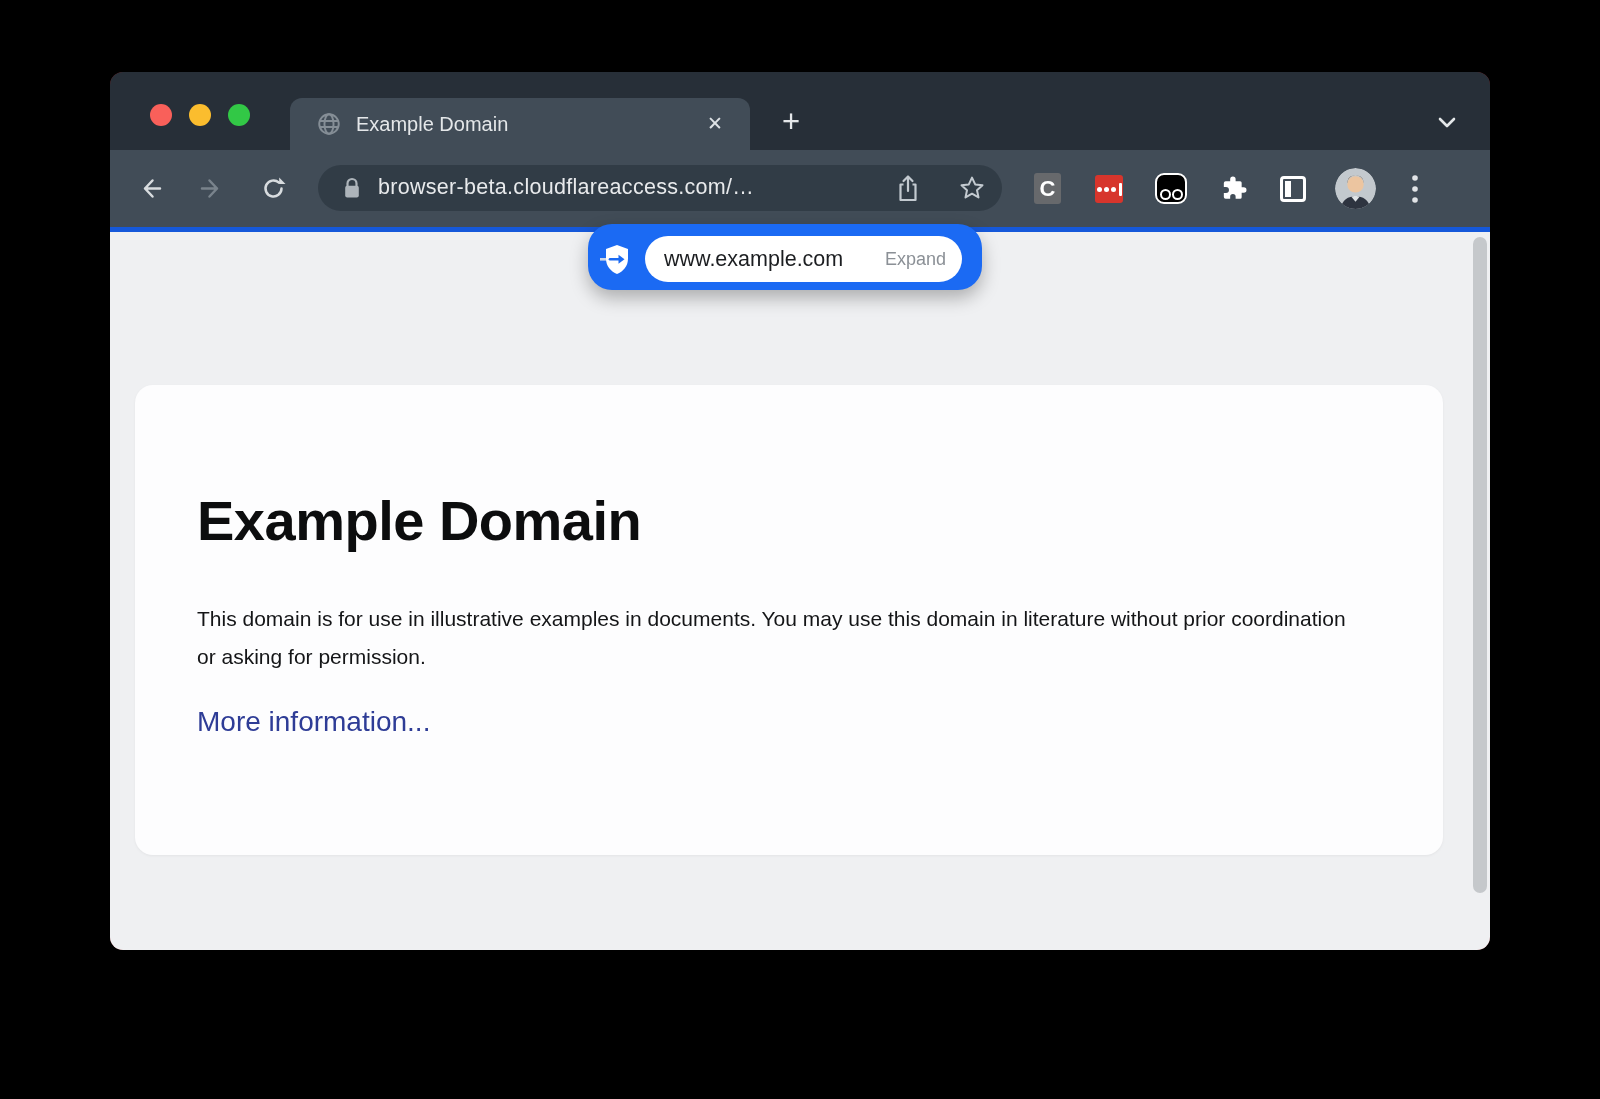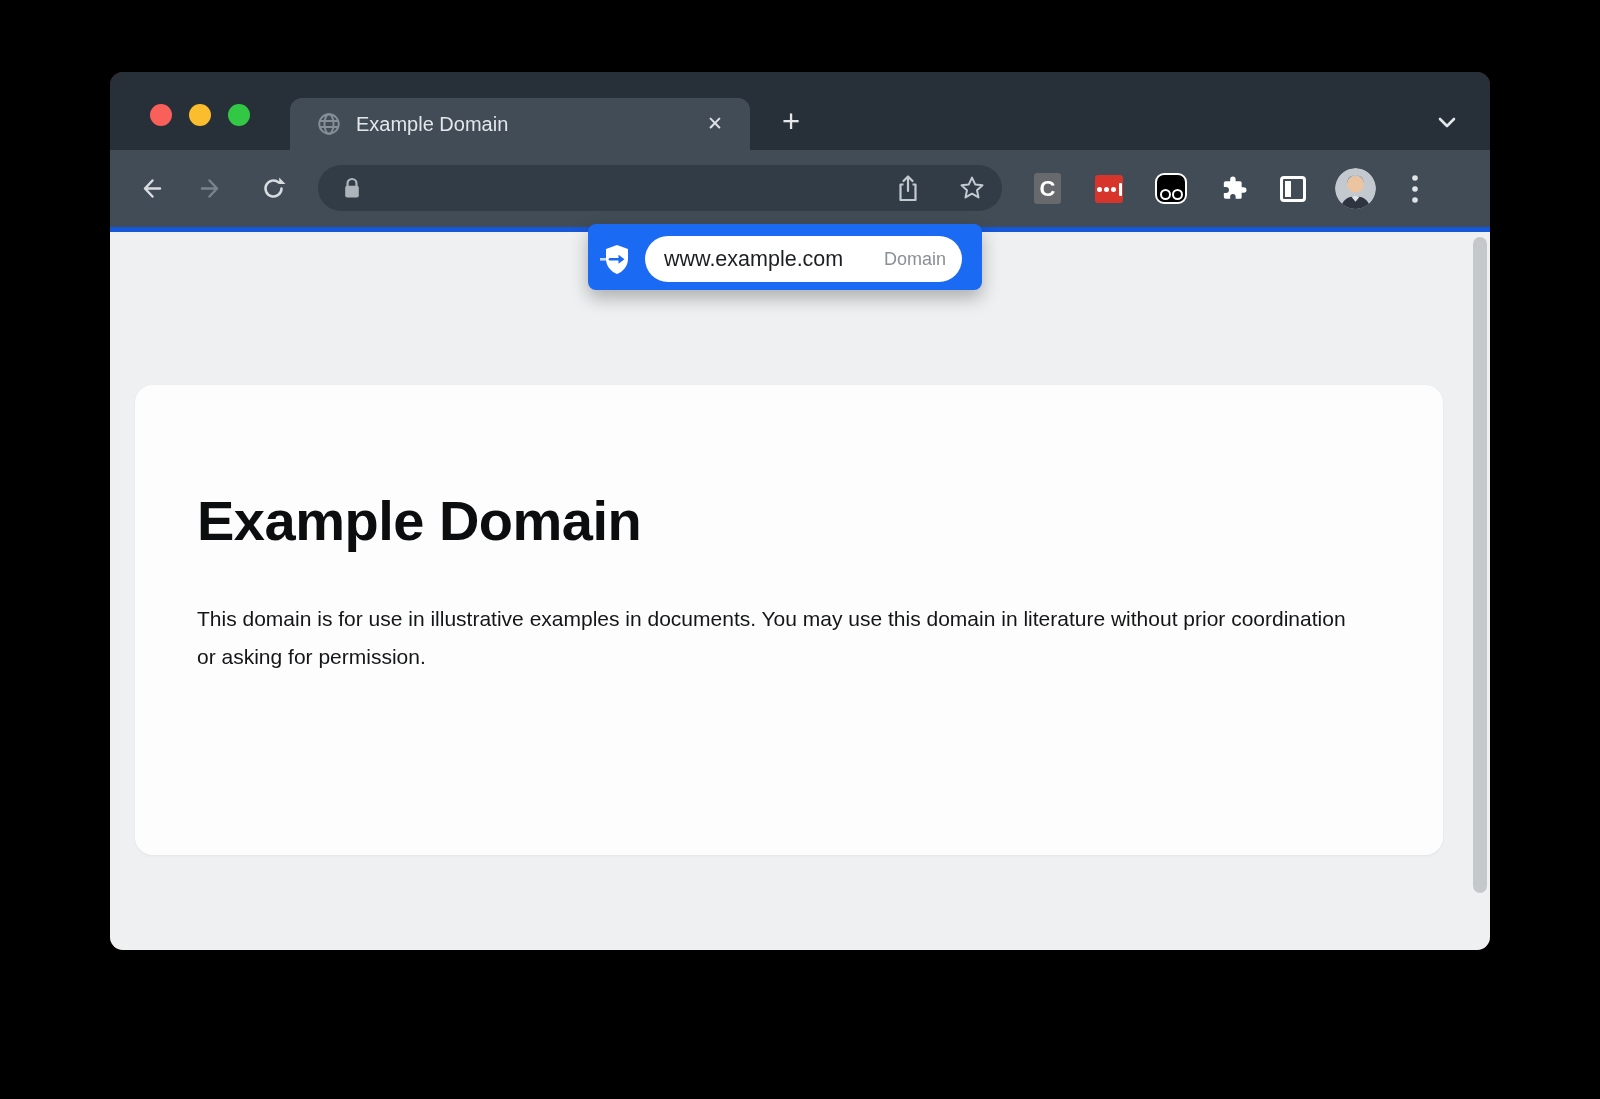--- a/index.html
+++ b/index.html
@@ -81,21 +81,21 @@
     position:absolute;
   }
   .sidepanel .panel-bar { position:absolute; left:2px; top:2px; bottom:2px; width:6px; background:#fff; }
   .avatar-wrap { left:1225px; top:18px; width:41px; height:41px; border-radius:50%; overflow:hidden; }
   .kebab { left:1300px; top:24px; width:10px; height:30px; }
   
   .blue-line { position:absolute; left:0; top:155px; width:100%; height:5px; background:#1558da; }
   .viewport { position:absolute; left:0; top:160px; width:1380px; height:718px; background:#eff0f2; }
   .iso-pill {
     position:absolute; left:478px; top:-8px; width:394px; height:66px;
-    background:#1b6af3; border-radius:8px; box-shadow:0 8px 18px rgba(0,0,0,.28); cursor:pointer;
+    background:#1b6af3; border-radius:24px; box-shadow:0 8px 18px rgba(0,0,0,.28); cursor:pointer;
   }
   .shield-wrap { position:absolute; left:12px; top:18px; width:34px; height:36px; }
   .iso-capsule {
     position:absolute; left:57px; top:12px; width:317px; height:46px;
     background:#fff; border-radius:23px;
     display:flex; align-items:center; justify-content:space-between;
     padding:0 16px 0 19px;
   }
   .iso-host   { font-size:21.5px; color:#1c1e21; white-space:nowrap; }
   .iso-expand { font-size:18px; color:#8b9096; white-space:nowrap; cursor:pointer; }
@@ -159,20 +159,21 @@
     <svg class="nav-icon nav-reload" viewBox="0 0 27 27">
       <path d="M21.5 13.5a8 8 0 1 1-2.6-5.9" fill="none" stroke="#d8dcdf" stroke-width="2.5" stroke-linecap="round"></path>
       <path d="M19.2 2.6v6.3h6.3z" fill="#d8dcdf"></path>
     </svg>
 
     <div class="address-bar">
       <svg class="lock-wrap" viewBox="0 0 20 25">
         <path d="M5.5 10V7.5a4.5 4.5 0 0 1 9 0V10" fill="none" stroke="#adb4ba" stroke-width="2.2"></path>
         <rect x="3.2" y="9.8" width="13.6" height="11.6" rx="2" fill="#adb4ba"></rect>
       </svg>
+      <span class="url-text">browser-beta.cloudflareaccess.com/…</span>
       <svg class="share-wrap" viewBox="0 0 26 29">
         <path d="M8.5 10.5H5.5V26h15V10.5h-3" fill="none" stroke="#c3cad0" stroke-width="2.2" stroke-linejoin="round"></path>
         <path d="M13 2.5V17M8.5 7L13 2.5 17.5 7" fill="none" stroke="#c3cad0" stroke-width="2.2" stroke-linecap="round" stroke-linejoin="round"></path>
       </svg>
       <svg class="star-wrap" viewBox="0 0 26 26">
         <path d="M13 2.6l3.2 6.8 7.3.8-5.5 5 1.5 7.2L13 18.7l-6.5 3.7 1.5-7.2-5.5-5 7.3-.8z" fill="none" stroke="#c3cad0" stroke-width="2" stroke-linejoin="round"></path>
       </svg>
     </div>
 
     <div class="ext c-badge">C</div>
@@ -225,25 +226,26 @@
 
     <div class="iso-pill">
       <svg class="shield-wrap" viewBox="0 0 34 34">
         <rect x="0" y="15" width="7" height="2.6" fill="#cdd7e6"></rect>
         <path d="M17 2l11 4v9.5c0 8-5 13-11 15.5C11 28.5 6 23.5 6 15.5V6z" fill="#fff"></path>
         <path d="M10 16.3h10" stroke="#1b6af3" stroke-width="2.6" stroke-linecap="round"></path>
         <path d="M18.5 11.8l6 4.5-6 4.5z" fill="#1b6af3"></path>
       </svg>
       <div class="iso-capsule">
         <span class="iso-host">www.example.com</span>
-        <span class="iso-expand">Domain</span>
+        <span class="iso-expand">Expand</span>
       </div>
     </div>
 
     <div class="card">
       <h1>Example Domain</h1>
       <p>This domain is for use in illustrative examples in documents. You may use this domain in literature without prior coordination or asking for permission.</p>
+      <a href="#">More information...</a>
     </div>
 
     <div class="scroll-thumb"></div>
   </div>
 
 </div>
 
 </body></html>

